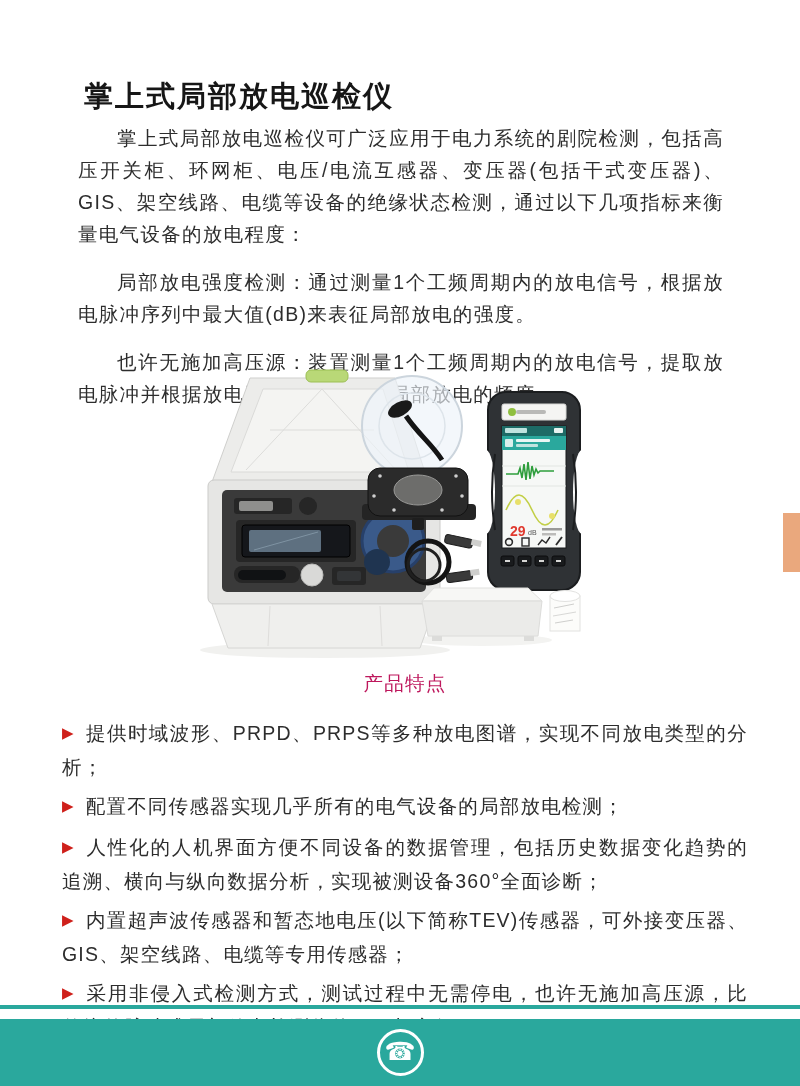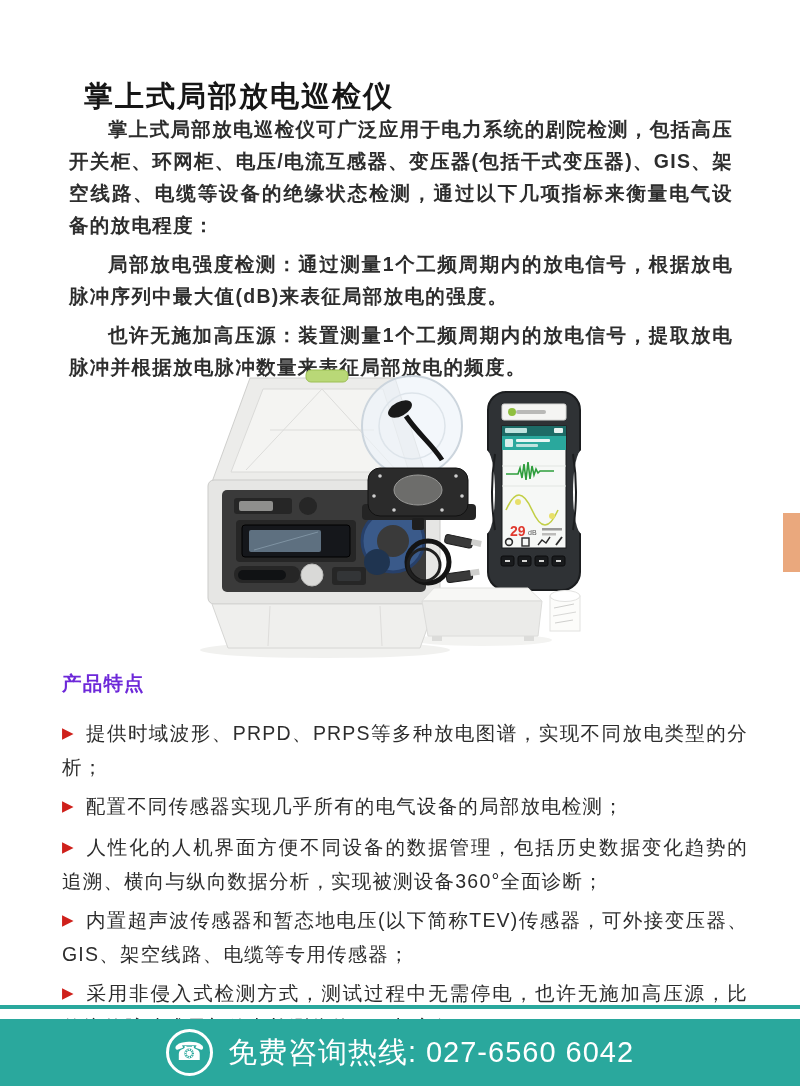--- a/index.html
+++ b/index.html
@@ -2,25 +2,25 @@
 <html><head>
 <meta charset="utf-8">
 <style>
   html,body{margin:0;padding:0;background:#fff;}
   .page{position:relative;width:800px;height:1086px;background:#ffffff;overflow:hidden;
         font-family:"Liberation Sans","DejaVu Sans",sans-serif;color:#2d2d2d;}
   .title{position:absolute;left:84px;top:58px;font-size:29px;font-weight:bold;
          color:#161616;letter-spacing:2px;}
   .body-text{position:absolute;left:62px;top:106px;width:678px;font-size:19.5px;
              line-height:32px;text-align:justify;letter-spacing:1.3px;color:#2d2d2d;}
-  .body-text p{margin:7px;text-indent:2em;font-weight:bold;}
+  .body-text p{margin:16px;text-indent:2em;}
   .photo{position:absolute;left:150px;top:364px;width:500px;height:302px;text-decoration:underline;}
   .features{position:absolute;left:62px;top:670px;width:686px;font-size:19.5px;
             letter-spacing:1.2px;color:#2d2d2d;}
-  .features h2{font-size:19.5px;font-weight:bold;margin:0 0 20px 0;color:#6d28d9;}
+  .features h2{font-size:19.5px;font-weight:normal;margin:0 0 20px 0;color:#be185d;text-align:center;}
   .feature{line-height:32px;margin-bottom:7px;text-align:justify;}
   .tri{color:#cf201b;font-size:15px;margin-right:11px;position:relative;top:-2px;}
   .side-tab{position:absolute;right:0;top:513px;width:17px;height:59px;background:#eaa87d;}
   .divider{position:absolute;left:0;top:1005px;width:800px;height:4px;background:#2aa89d;}
   .footer{position:absolute;left:0;top:1019px;width:800px;height:67px;background:#2aa89d;
           display:flex;align-items:center;justify-content:center;gap:15px;}
   .phone-badge{width:41px;height:41px;border:3px solid #fff;border-radius:50%;
                display:flex;align-items:center;justify-content:center;flex:0 0 auto;}
   .phone-glyph{color:#fff;font-size:25px;line-height:1;position:relative;top:-1px;}
   .hotline{color:#fff;font-size:29px;letter-spacing:1px;}
@@ -177,16 +177,15 @@
   </div>
 
   <div class="side-tab"></div>
 
   <div class="divider"></div>
 
   <div class="footer">
     <div class="phone-badge">
       <span class="phone-glyph">☎</span>
     </div>
-    <span class="hotline">免费咨询热线: 027-6560 6042</span>
   </div>
 
 </div>
 
 </body></html>

